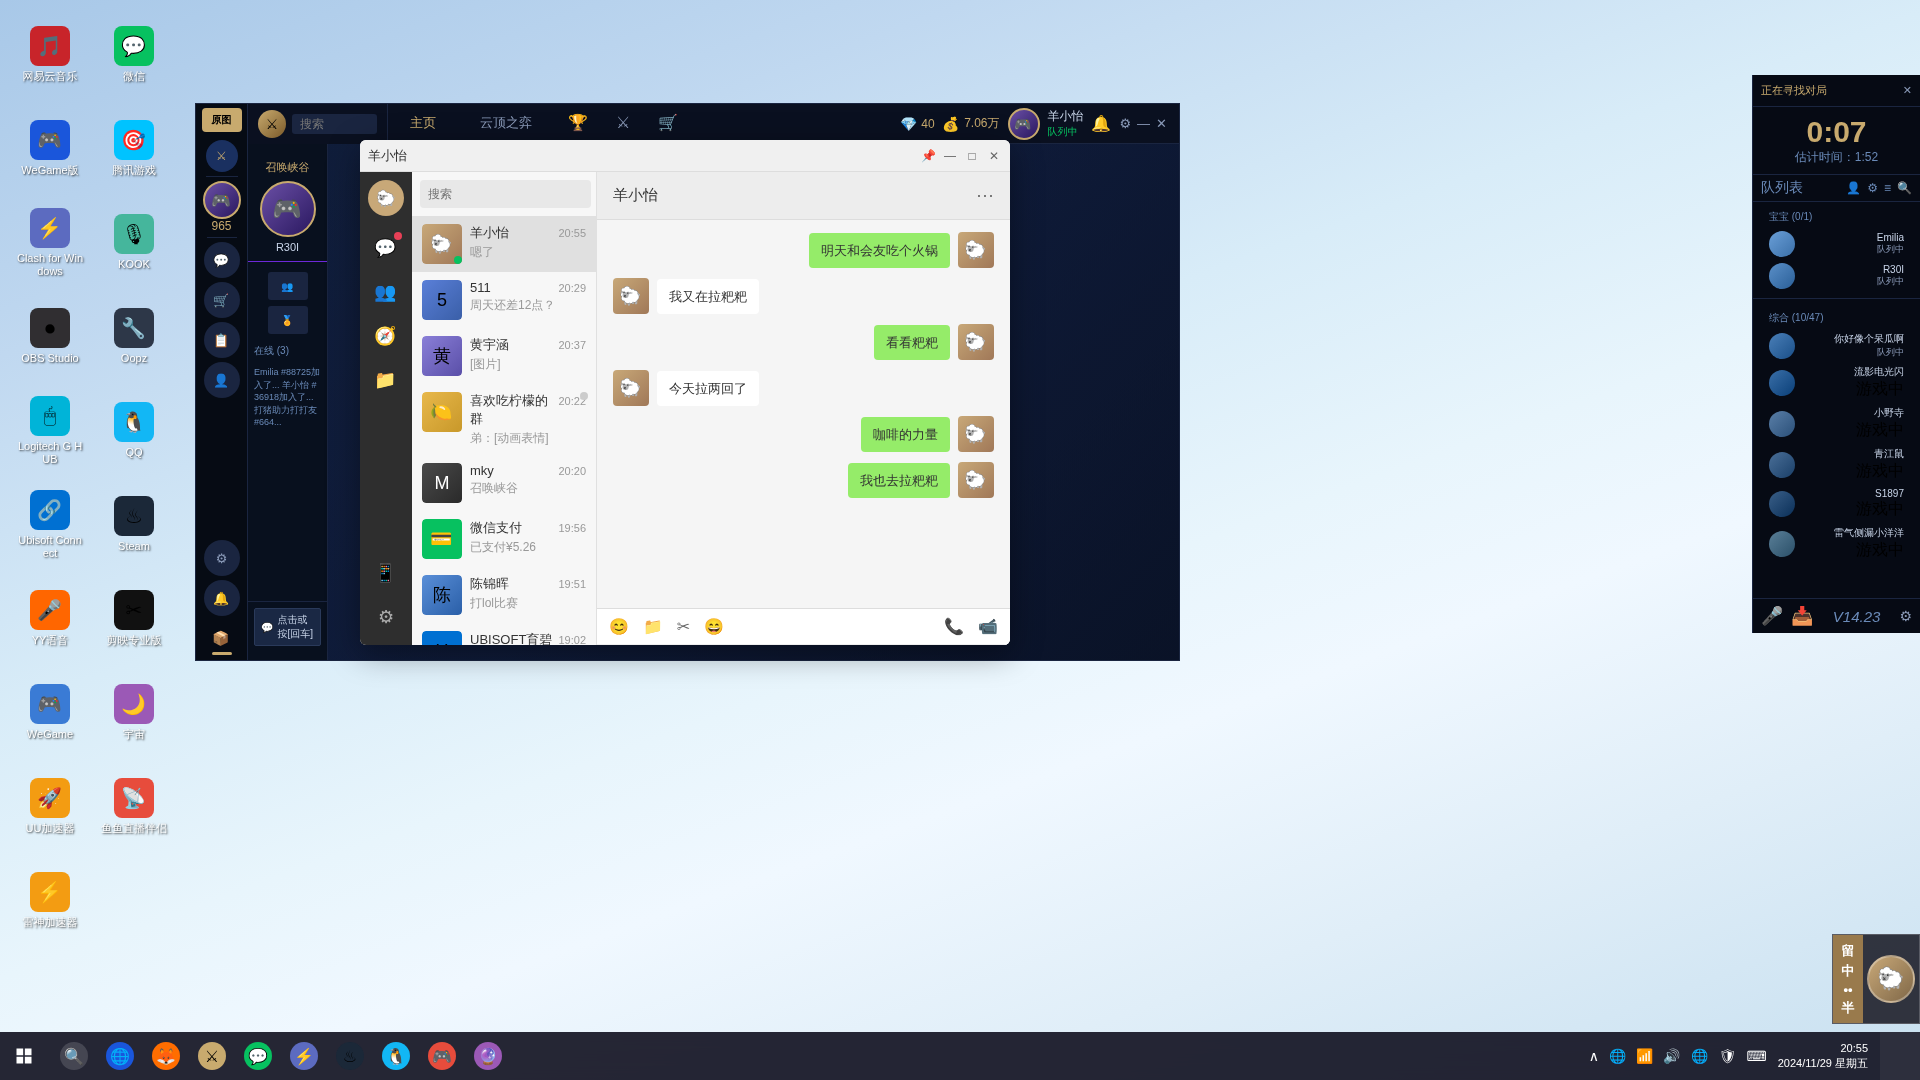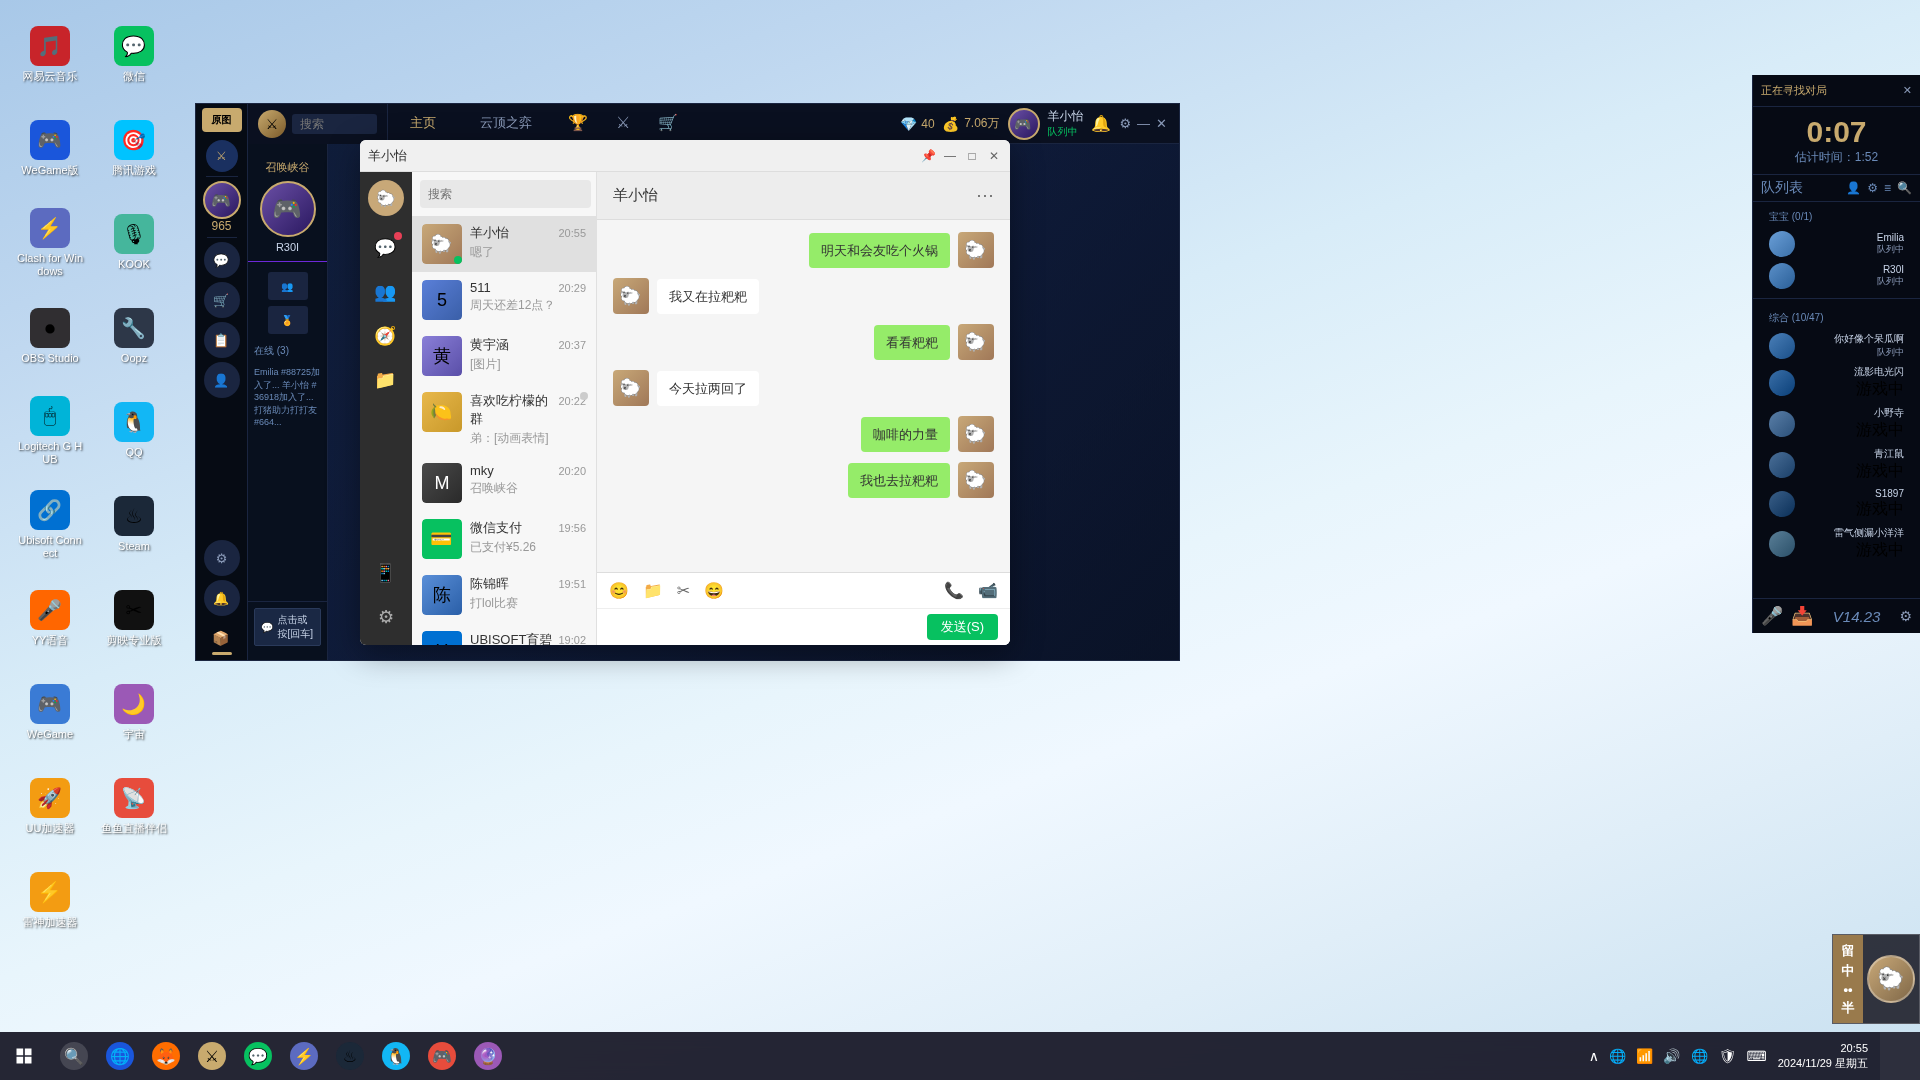--- a/index.html
+++ b/index.html
@@ -1145,23 +1145,20 @@
       <div class="chat-input-area">
         <div class="chat-toolbar">
           <span class="chat-toolbar-icon">😊</span>
           <span class="chat-toolbar-icon">📁</span>
           <span class="chat-toolbar-icon">✂</span>
           <span class="chat-toolbar-icon">😄</span>
           <div style="flex:1;"></div>
           <span class="chat-toolbar-icon">📞</span>
           <span class="chat-toolbar-icon">📹</span>
         </div>
-        <div class="chat-send-row">
-          <button class="send-btn">发送(S)</button>
-        </div>
       </div>
     </div>
   </div>
 </div>
 
 <div style="position:absolute; bottom:56px; right:0; width:88px; background:rgba(20,20,30,0.85); border:1px solid rgba(255,255,255,0.2); display:flex; align-items:center; z-index:200; overflow:hidden;">
   <div style="background:rgba(180,140,80,0.8); width:32px; height:88px; display:flex; flex-direction:column; align-items:center; justify-content:center; gap:2px; font-size:13px; font-weight:bold; color:white;">
     <span>留</span>
     <span>中</span>
     <span>••</span>

